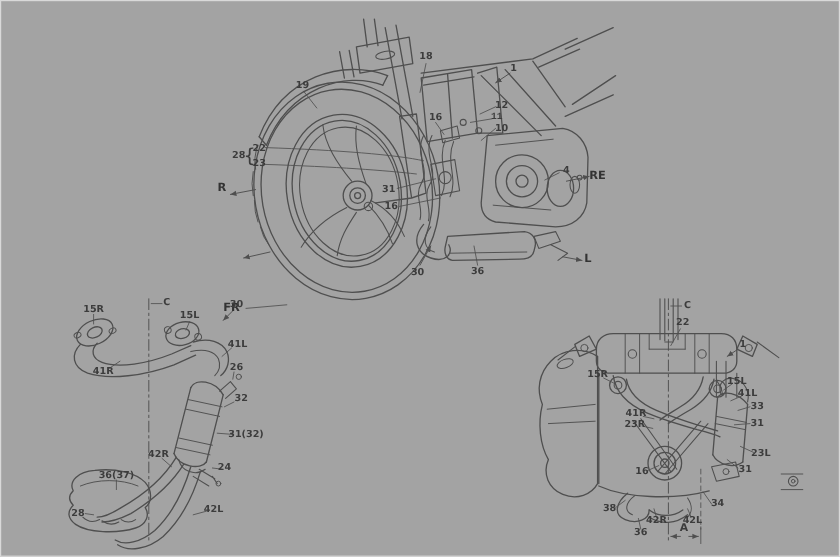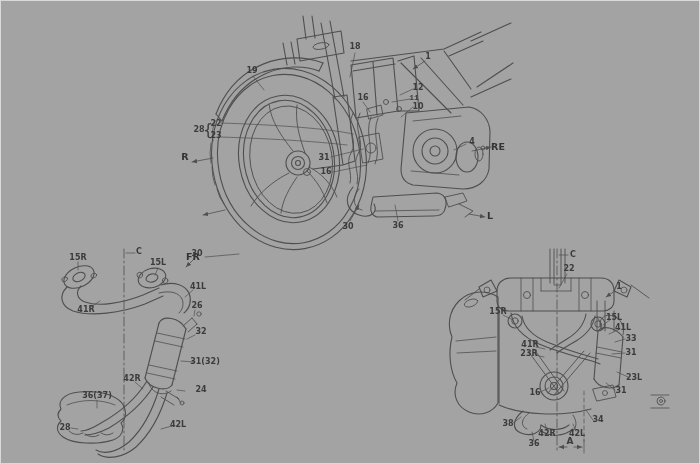--- a/index.html
+++ b/index.html
@@ -304,21 +304,21 @@
       <span class="ref-label" style="left: 77px; top: 257px;">15R</span>
       <span class="ref-label" style="left: 138px; top: 251px;">C</span>
       <span class="ref-label" style="left: 196px; top: 253px;">30</span>
       <span class="ref-label" style="left: 157px; top: 262px;">15L</span>
       <span class="ref-label" style="left: 197px; top: 286px;">41L</span>
       <span class="ref-label" style="left: 85px; top: 309px;">41R</span>
       <span class="ref-label" style="left: 196px; top: 305px;">26</span>
       <span class="ref-label" style="left: 200px; top: 331px;">32</span>
       <span class="ref-label" style="left: 204px; top: 361px;">31(32)</span>
       <span class="ref-label" style="left: 131px; top: 378px;">42R</span>
-      <span class="ref-label" style="left: 200px; top: 389px;">24</span>
+      <span class="ref-label" style="left: 186px; top: 389px;">24</span>
       <span class="ref-label" style="left: 96px; top: 395px;">36(37)</span>
       <span class="ref-label" style="left: 64px; top: 427px;">28</span>
       <span class="ref-label" style="left: 177px; top: 424px;">42L</span>
     </div>
   <div class="labels">
       <span class="ref-label" style="left: 572px; top: 254px;">C</span>
       <span class="ref-label" style="left: 568px; top: 268px;">22</span>
       <span class="ref-label" style="left: 618px; top: 286px;">1</span>
       <span class="ref-label" style="left: 497px; top: 311px;">15R</span>
       <span class="ref-label" style="left: 613px; top: 317px;">15L</span>

